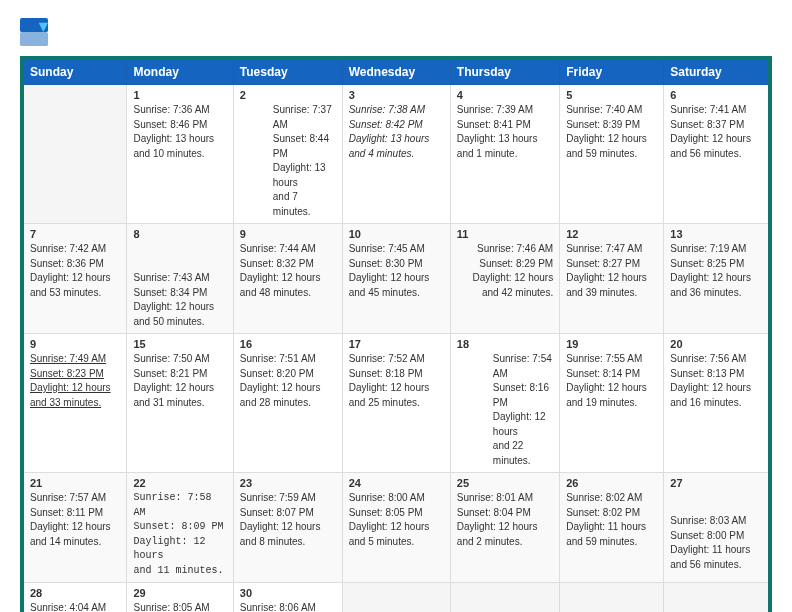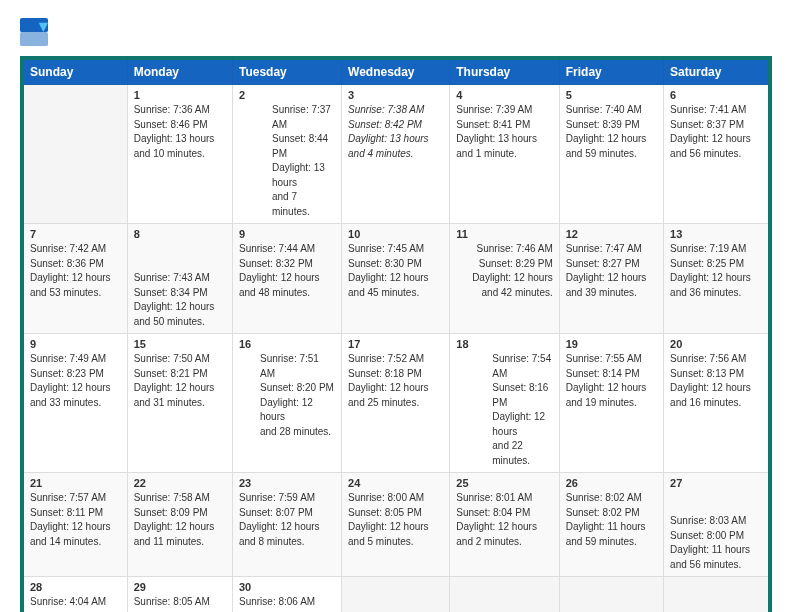--- a/index.html
+++ b/index.html
@@ -213,35 +213,35 @@
             <span class="day-num">13</span>
             <div class="day-info" style="white-space: pre-line;">Sunrise: 7:19 AM
 Sunset: 8:25 PM
 Daylight: 12 hours
 and 36 minutes.</div>
           </td>
         </tr>
         <tr>
           <td>
             <span class="day-num">9</span>
-            <div class="day-info" style="white-space: pre-line;">Sunrise: 7:49 AM
+            <div class="day-info" style="white-space: pre-line; text-decoration: underline;">Sunrise: 7:49 AM
 Sunset: 8:23 PM
 Daylight: 12 hours
 and 33 minutes.</div>
           </td>
           <td>
             <span class="day-num">15</span>
             <div class="day-info" style="white-space: pre-line;">Sunrise: 7:50 AM
 Sunset: 8:21 PM
 Daylight: 12 hours
 and 31 minutes.</div>
           </td>
           <td>
             <span class="day-num">16</span>
-            <div class="day-info" style="white-space: pre-line; margin-left: 21px;">Sunrise: 7:51 AM
+            <div class="day-info" style="white-space: pre-line;">Sunrise: 7:51 AM
 Sunset: 8:20 PM
 Daylight: 12 hours
 and 28 minutes.</div>
           </td>
           <td>
             <span class="day-num">17</span>
             <div class="day-info" style="white-space: pre-line;">Sunrise: 7:52 AM
 Sunset: 8:18 PM
 Daylight: 12 hours
 and 25 minutes.</div>
@@ -271,21 +271,21 @@
         <tr>
           <td>
             <span class="day-num">21</span>
             <div class="day-info" style="white-space: pre-line;">Sunrise: 7:57 AM
 Sunset: 8:11 PM
 Daylight: 12 hours
 and 14 minutes.</div>
           </td>
           <td>
             <span class="day-num">22</span>
-            <div class="day-info" style="white-space: pre-line;">Sunrise: 7:58 AM
+            <div class="day-info" style="white-space: pre-line; font-family: Liberation Mono, monospace;">Sunrise: 7:58 AM
 Sunset: 8:09 PM
 Daylight: 12 hours
 and 11 minutes.</div>
           </td>
           <td>
             <span class="day-num">23</span>
             <div class="day-info" style="white-space: pre-line;">Sunrise: 7:59 AM
 Sunset: 8:07 PM
 Daylight: 12 hours
 and 8 minutes.</div>

